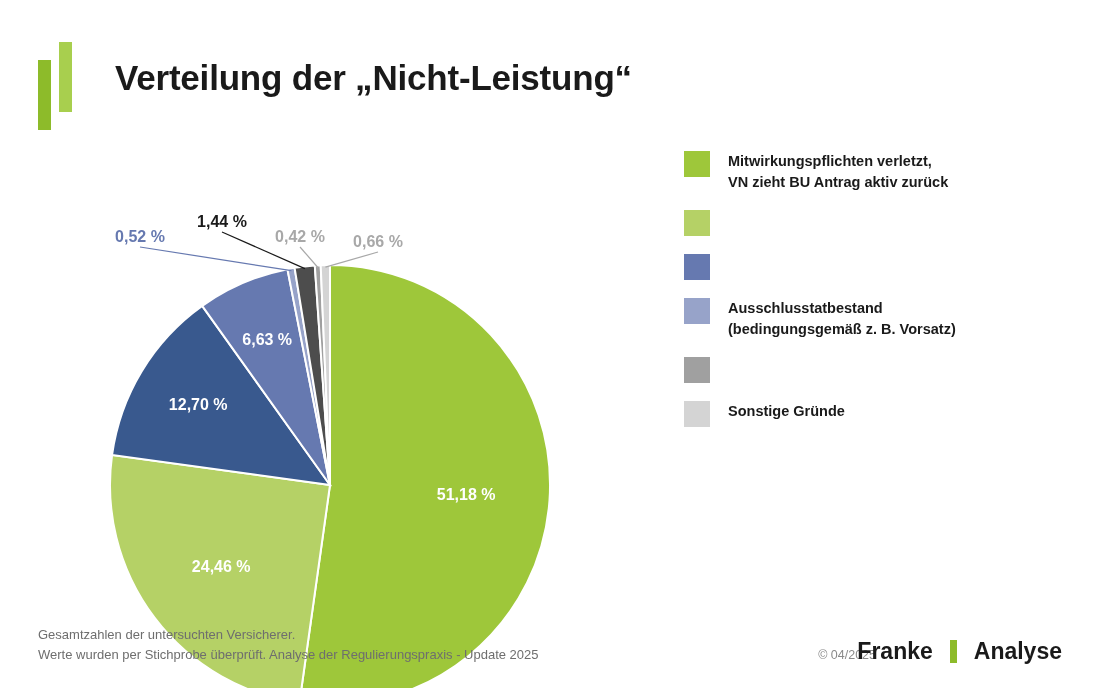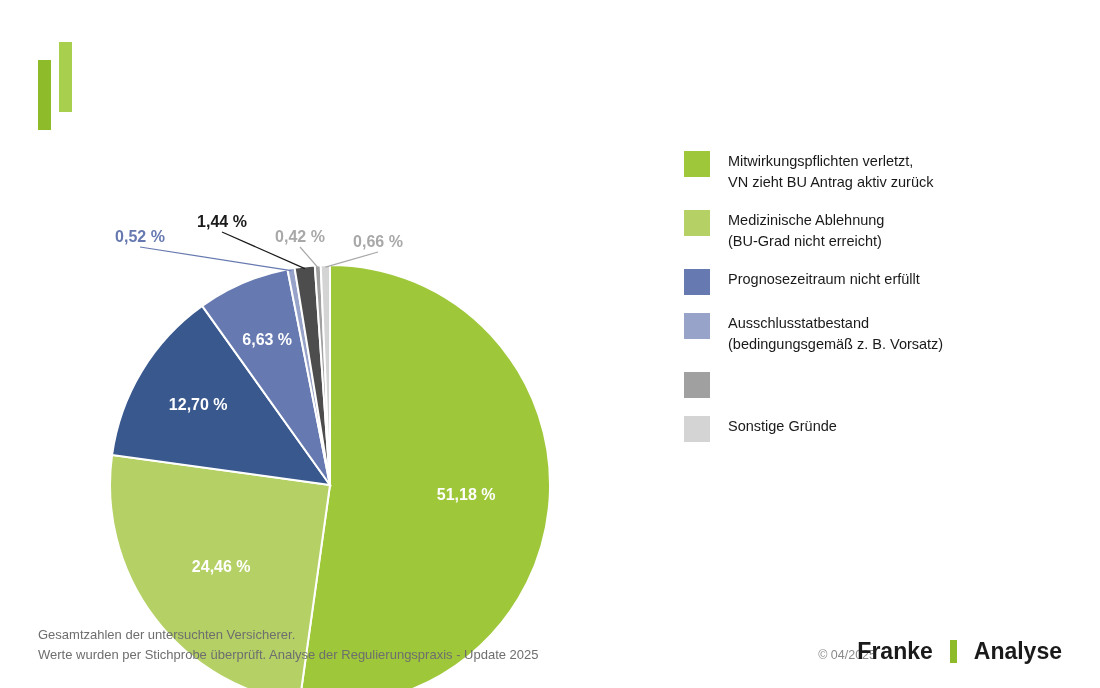--- a/index.html
+++ b/index.html
@@ -81,21 +81,21 @@
   }
   .legend-swatch {
     width: 26px;
     height: 26px;
     flex: 0 0 26px;
     margin-right: 18px;
     margin-top: 1px;
   }
   .legend-label {
     font-size: 14.5px;
-    font-weight: normal;
+    font-weight: bold;
     color: #1a1a1a;
     line-height: 1.42;
     white-space: pre-line;
     padding-top: 1px;
   }
 
   
   #footer-note {
     position: absolute;
     left: 38px;
@@ -133,20 +133,21 @@
 </style>
 </head>
 <body>
 
 <div id="page">
 
   <div class="logo-mark">
     <div class="logo-bar-a"></div>
     <div class="logo-bar-b"></div>
   </div>
+  <div class="chart-title">Verteilung der „Nicht-Leistung“</div>
 
   <div id="pie-wrap" style="top: 205px; height: 510px;">
     <svg id="pie-svg" width="460" height="510" viewBox="0 -50 460 510">
         <path d="M 230 230 L 230.00 10.00 A 220 220 0 1 1 199.42 447.86 Z" fill="#9ec73a" stroke="#ffffff" stroke-width="2"></path>
         <path d="M 230 230 L 199.42 447.86 A 220 220 0 0 1 12.05 200.02 Z" fill="#b5d166" stroke="#ffffff" stroke-width="2"></path>
         <path d="M 230 230 L 12.05 200.02 A 220 220 0 0 1 102.19 50.94 Z" fill="#39598e" stroke="#ffffff" stroke-width="2"></path>
         <path d="M 230 230 L 102.19 50.94 A 220 220 0 0 1 187.40 14.16 Z" fill="#6679b0" stroke="#ffffff" stroke-width="2"></path>
         <path d="M 230 230 L 187.40 14.16 A 220 220 0 0 1 194.61 12.86 Z" fill="#97a3c9" stroke="#ffffff" stroke-width="2"></path>
         <path d="M 230 230 L 194.61 12.86 A 220 220 0 0 1 214.78 10.53 Z" fill="#4d4d4d" stroke="#ffffff" stroke-width="2"></path>
         <path d="M 230 230 L 214.78 10.53 A 220 220 0 0 1 220.69 10.20 Z" fill="#a0a0a0" stroke="#ffffff" stroke-width="2"></path>
@@ -167,26 +168,23 @@
   </div>
 
   <div id="legend">
       <div class="legend-row">
         <div class="legend-swatch" style="background: rgb(158, 199, 58);"></div>
         <div class="legend-label">Mitwirkungspflichten verletzt,
 VN zieht BU Antrag aktiv zurück</div>
       </div>
       <div class="legend-row">
         <div class="legend-swatch" style="background: rgb(181, 209, 102);"></div>
-        <div class="legend-label">Medizinische Ablehnung
-(BU-Grad nicht erreicht)</div>
       </div>
       <div class="legend-row">
         <div class="legend-swatch" style="background: rgb(102, 121, 176);"></div>
-        <div class="legend-label">Prognosezeitraum nicht erfüllt</div>
       </div>
       <div class="legend-row">
         <div class="legend-swatch" style="background: rgb(151, 163, 201);"></div>
         <div class="legend-label">Ausschlusstatbestand
 (bedingungsgemäß z. B. Vorsatz)</div>
       </div>
       <div class="legend-row">
         <div class="legend-swatch" style="background: rgb(160, 160, 160);"></div>
       </div>
       <div class="legend-row">

